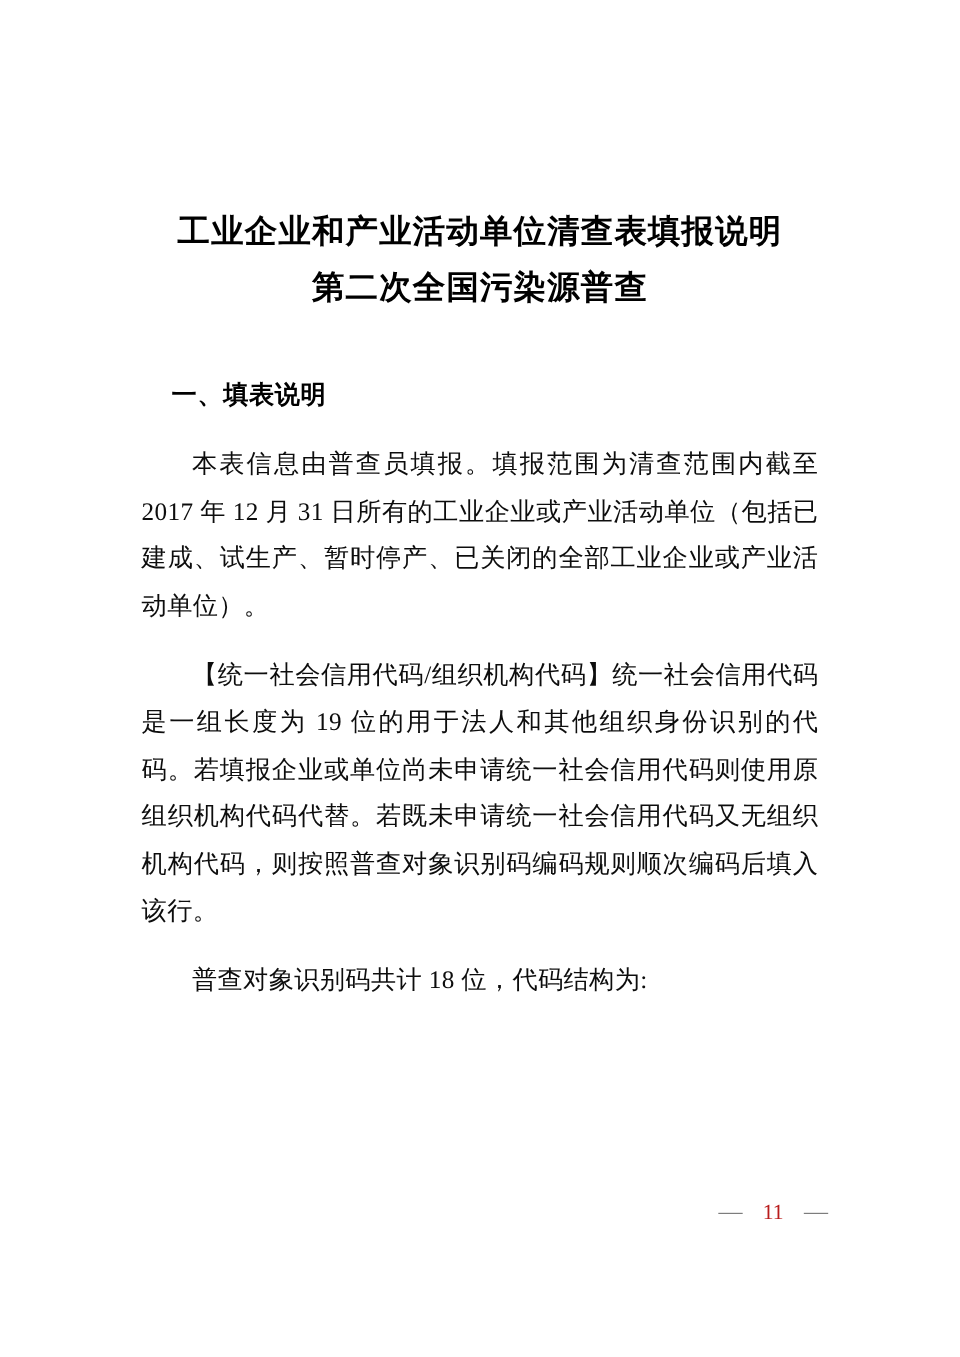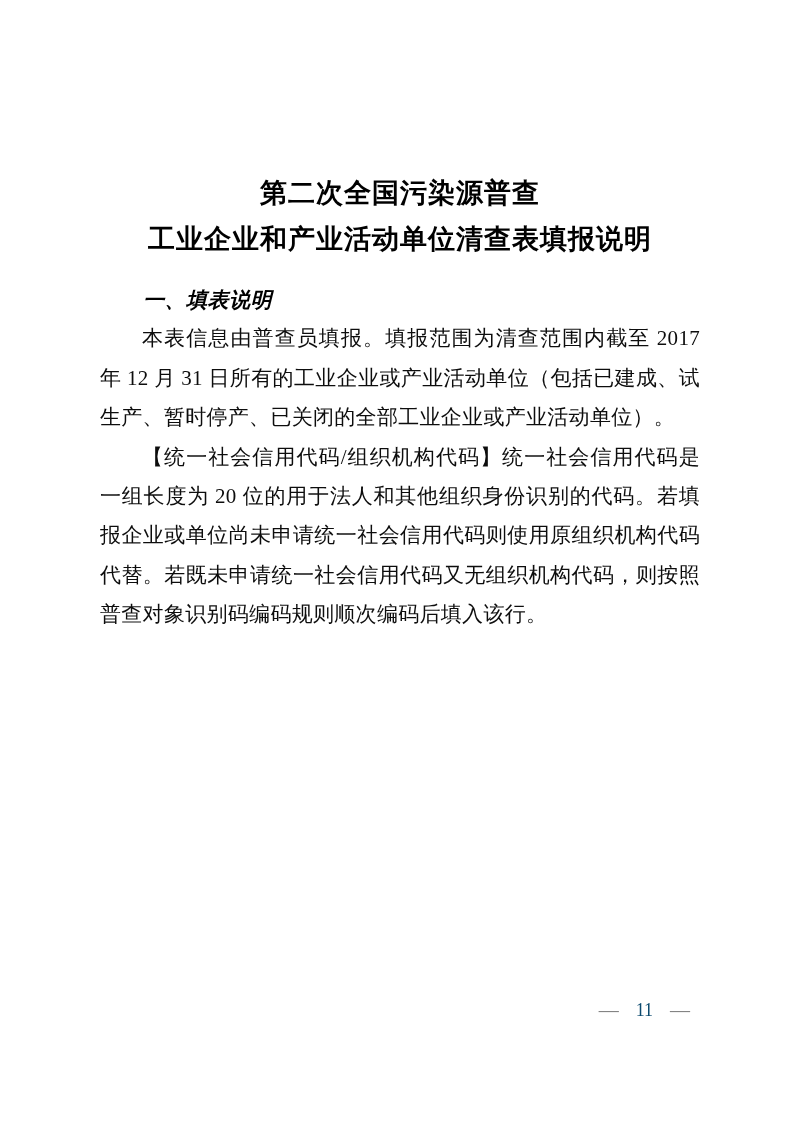--- a/index.html
+++ b/index.html
@@ -31,28 +31,27 @@
     font-family: "Liberation Sans", sans-serif;
     font-weight: bold;
     font-size: 21px;
     line-height: 39.4px;
     margin: 0;
     padding-left: 43px;
     color: #000000;
     letter-spacing: 0.5px;
   }
   .sec-heading.first {
-    margin-top: 18px;
-    font-style: italic;
+    margin-top: 48px;
   }
   .para {
     font-family: "Liberation Serif", serif;
     font-size: 21px;
     line-height: 39.4px;
-    margin: 0;
+    margin: 18px;
     text-align: justify;
     text-indent: 2em;
     color: #0d0d0d;
     letter-spacing: 0.3px;
   }
   .footer {
     position: absolute;
     top: 999px;
     right: 110px;
     display: flex;
@@ -61,42 +60,43 @@
     font-family: "Liberation Serif", serif;
     font-size: 18px;
     color: #000000;
     line-height: 22px;
   }
   .footer .dash {
     color: #7d7d7d;
     font-size: 20px;
   }
   .footer .pagenum {
-    color: #0c4a6e;
+    color: #b91c1c;
   }
 </style>
 </head>
 <body>
 
 <div class="page">
 
   <div class="doc-title">
+    <div class="title-line">工业企业和产业活动单位清查表填报说明</div>
     <div class="title-line">第二次全国污染源普查</div>
-    <div class="title-line">工业企业和产业活动单位清查表填报说明</div>
   </div>
 
   <h2 class="sec-heading first">一、填表说明</h2>
 
   <p class="para">本表信息由普查员填报。填报范围为清查范围内截至 2017 年 12 月 31 日所有的工业企业或产业活动单位（包括已建成、试生产、暂时停产、已关闭的全部工业企业或产业活动单位）。</p>
 
 
 
-  <p class="para">【统一社会信用代码/组织机构代码】统一社会信用代码是一组长度为 20 位的用于法人和其他组织身份识别的代码。若填报企业或单位尚未申请统一社会信用代码则使用原组织机构代码代替。若既未申请统一社会信用代码又无组织机构代码，则按照普查对象识别码编码规则顺次编码后填入该行。</p>
+  <p class="para">【统一社会信用代码/组织机构代码】统一社会信用代码是一组长度为 19 位的用于法人和其他组织身份识别的代码。若填报企业或单位尚未申请统一社会信用代码则使用原组织机构代码代替。若既未申请统一社会信用代码又无组织机构代码，则按照普查对象识别码编码规则顺次编码后填入该行。</p>
 
 
+  <p class="para">普查对象识别码共计 18 位，代码结构为:</p>
 
   <div class="footer">
     <span class="dash">—</span>
     <span class="pagenum">11</span>
     <span class="dash">—</span>
   </div>
 
 </div>
 
 </body></html>

